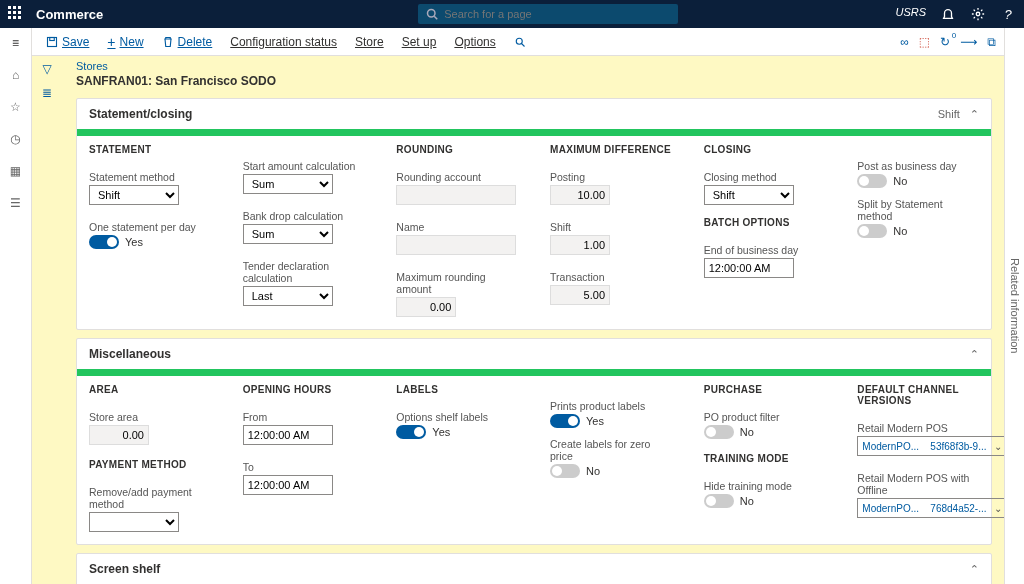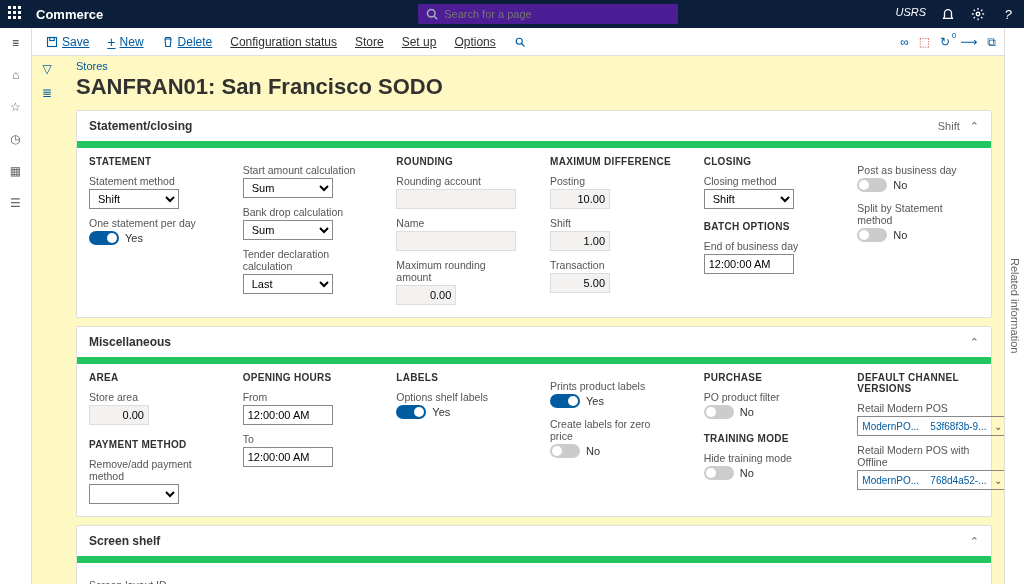--- a/index.html
+++ b/index.html
@@ -3,21 +3,21 @@
 <meta charset="utf-8">
 <style>
   * { box-sizing: border-box; margin: 0; padding: 0; font-family: "Segoe UI", Arial, sans-serif; }
   body { background: #f3f3f3; font-size: 12px; color: #323130; width: 1024px; height: 584px; overflow: hidden; }
 
   
   .topnav { background: #0b1f3a; color: #fff; height: 28px; display: flex; align-items: center; padding: 0 8px; }
   .waffle { width: 16px; height: 16px; display: grid; grid-template-columns: repeat(3,3px); grid-template-rows: repeat(3,3px); gap: 2px; margin-right: 12px; cursor:pointer;}
   .waffle span { background: #fff; }
   .brand { font-size: 13px; font-weight: 600; }
-  .topnav .search { margin-left: 315px; display:flex; align-items:center; background: #4c1d95; border-radius: 2px; padding: 2px 8px; width: 260px; height: 20px; }
+  .topnav .search { margin-left: 315px; display:flex; align-items:center; background: #0c4a6e; border-radius: 2px; padding: 2px 8px; width: 260px; height: 20px; }
   .topnav .search svg { width:12px; height:12px; margin-right:6px; }
   .topnav .search input { background: transparent; border: none; color: #ccd; font-size: 11px; flex:1; outline:none;}
   .topnav .right { margin-left: auto; display:flex; align-items:flex-start; gap:14px;font-style:italic; }
   .topnav .right span { font-size: 11px; cursor:pointer;}
   .icon-btn { display:inline-flex; align-items:center; justify-content:center; width:16px; height:16px; cursor:pointer;}
 
   
   .cmdbar { background:#fff; border-bottom:1px solid #e1dfdd; height:28px; display:flex; align-items:center; padding: 0 8px 0 38px; gap:2px;}
   .cmdbar .cmd { display:flex; align-items:center; gap:4px; padding: 3px 8px; font-size: 12px; color:#323130; cursor:pointer;text-decoration:underline;}
   .cmdbar .cmd.blue { color:#005ba1; }
@@ -34,33 +34,33 @@
   .rightrail { position:absolute; right:0; top:28px; bottom:0; width:20px; background:#fff; border-left:1px solid #e1dfdd; display:flex; align-items:center; justify-content:center;}
   .rightrail span { writing-mode: vertical-rl; font-size:11px; color:#666; cursor:pointer;}
 
   
   .main { position:absolute; left:32px; right:20px; top:56px; bottom:0; overflow-y:auto; background:#fef9c3; }
   .filterbar { position:absolute; left:32px; top:56px; width:30px; display:flex; flex-direction:column; gap:10px; padding:6px; align-items:center; z-index:2;}
   .filterbar .ic { color:#005ba1; cursor:pointer;}
 
   .content { padding: 4px 12px 12px 44px; }
   .bc { font-size:11px; color:#005ba1; margin-bottom: 2px; cursor:pointer;}
-  h1 { font-size: 22px; font-weight:600; margin-bottom:10px; }
+  h1 { font-size: 12px; font-weight:600; margin-bottom:10px; }
 
   .panel { background:#fff; border:1px solid #e1dfdd; border-radius:2px; margin-bottom:8px; }
   .panel-hd { display:flex; align-items:center; padding:8px 12px; border-bottom:7px solid #22c55e; cursor:pointer;}
   .panel-hd .title { font-size:12px; font-weight:600; }
   .panel-hd .spacer{flex:1;}
   .panel-hd .hint { font-size:11px; color:#666; margin-right:10px;}
   .panel-body { padding: 8px 12px 12px; }
 
   .cols { display:flex; gap:32px; }
   .col { flex:1; min-width:0;}
   .sect-h { font-size:10px; font-weight:600; letter-spacing:.3px; margin-bottom:6px;}
-  .lbl { font-size:10.5px; color:#555; margin-top:8px; margin-bottom:2px; display:block;}
+  .lbl { font-size:10.5px; color:#555; margin-top:16px; margin-bottom:2px; display:block;}
   select, input[type=text] { border:1px solid #8a8886; font-size:11px; padding:2px 4px; height:20px; background:#fff;}
   select { width: 90px;}
   input.w90 { width:90px;}
   input.read { background:#f3f2f1; border-color:#ddd; text-align:right; width:60px;}
   input.read.left{text-align:left; width:120px;}
   .toggle { display:flex; align-items:center; gap:6px; margin-top:2px;}
   .toggle .sw { width:30px; height:14px; border-radius:8px; background:#ccc; position:relative; cursor:pointer;}
   .toggle .sw::after { content:''; position:absolute; width:10px; height:10px; border-radius:50%; background:#fff; top:2px; left:2px; transition:left .1s;}
   .toggle.on .sw { background:#005ba1;}
   .toggle.on .sw::after { left:18px;}

